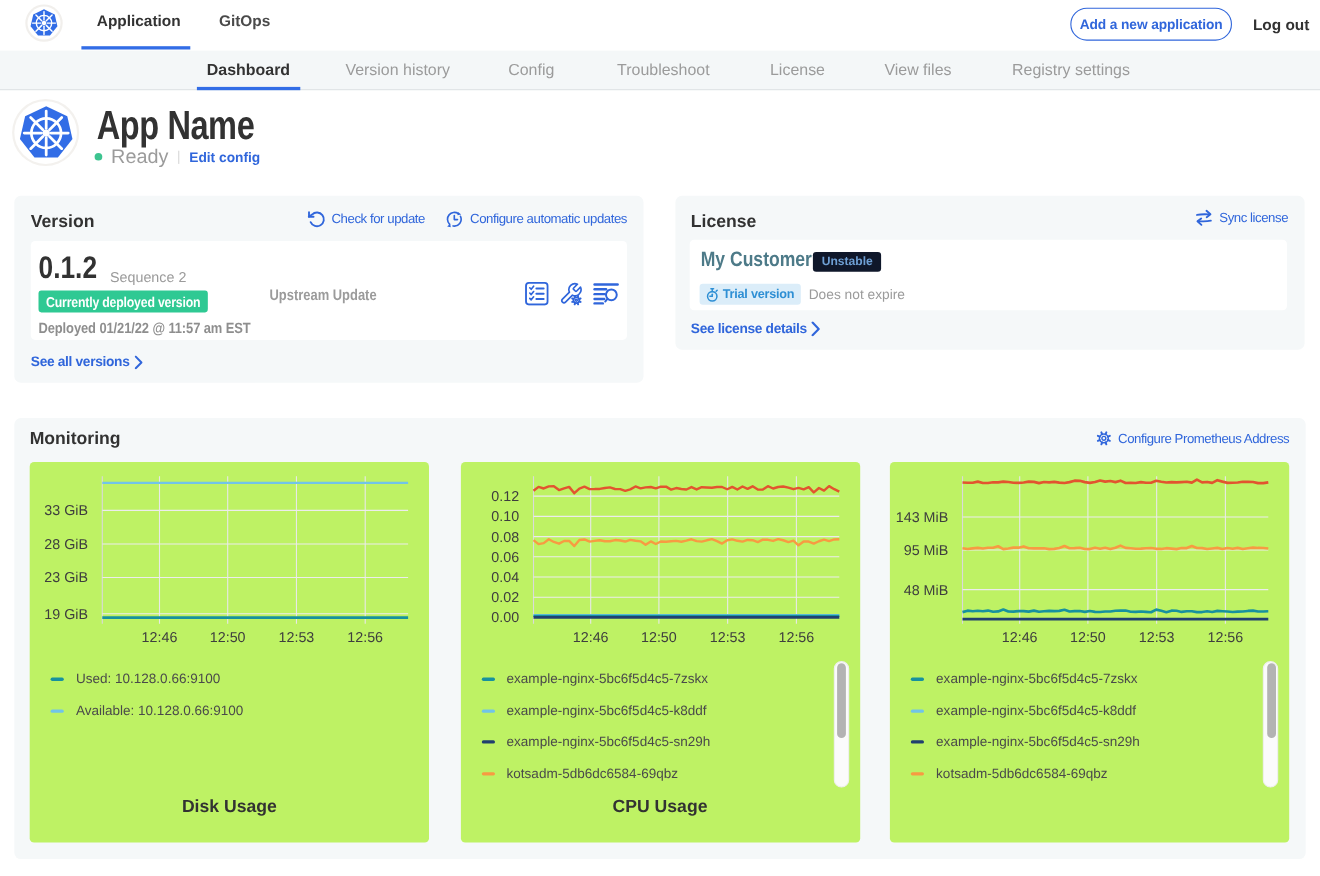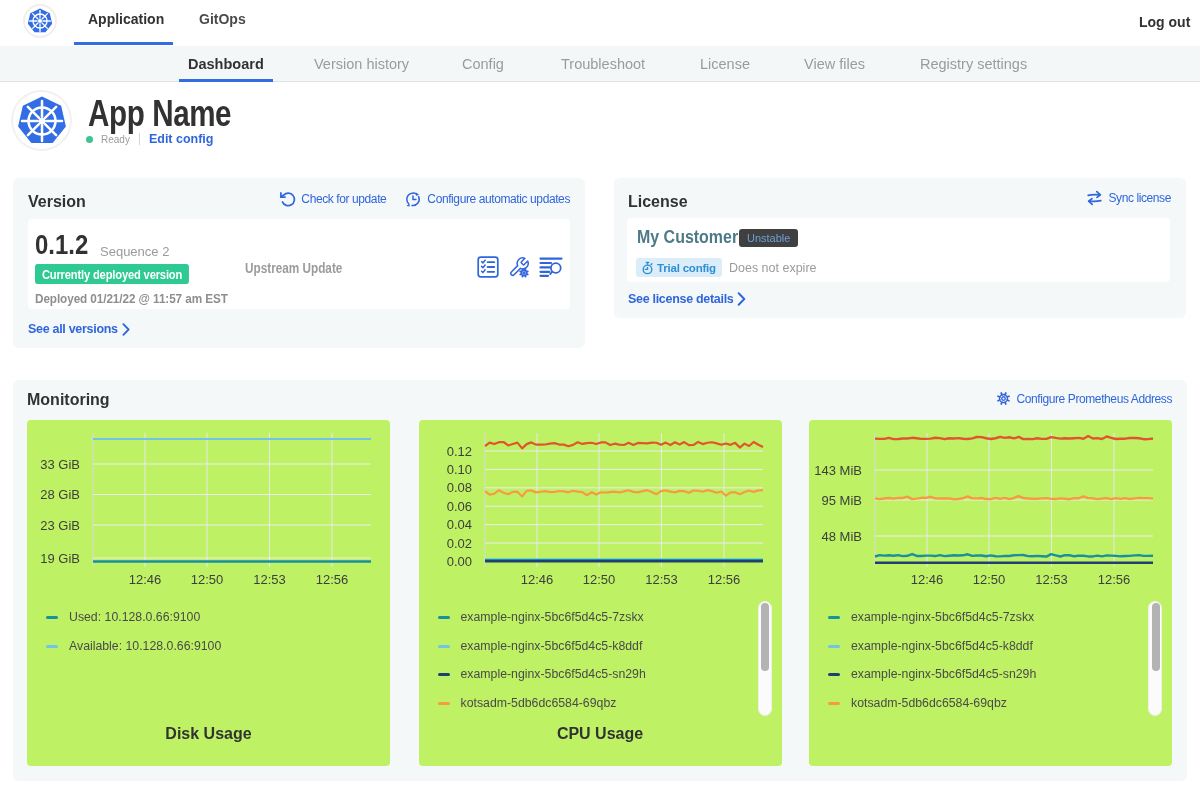--- a/index.html
+++ b/index.html
@@ -16,31 +16,31 @@
 .subnav { position:absolute; top:46px; left:0; width:1200px; height:36px; background:#f4f7f8; border-bottom:1px solid #dfe3e5; }
 .subnav-items { position:absolute; top:0; left:0; width:1200px; height:36px; }
 .subnav-item { position:absolute; font-size:14.5px; color:#9b9b9b; height:36px; line-height:37px; white-space:nowrap; }
 .subnav-item.active { color:#323232; font-weight:700; }
 .subnav-item.active:after { content:""; position:absolute; left:-9px; right:-9px; bottom:0; height:3px; background:#326de6; }
 
 .appicon { position:absolute; left:13px; top:92px; width:57px; height:57px; border-radius:50%; background:#fff; box-shadow:0 0 0 2px #f3f1ee; display:flex; align-items:center; justify-content:center; }
 .apptitle { position:absolute; left:88px; top:93px; font-size:37px; font-weight:700; color:#323232; letter-spacing:-0.5px; transform:scaleX(0.8); transform-origin:left top; }
 .statusrow { position:absolute; left:86px; top:132px; display:flex; align-items:center; font-size:15px; }
 .dot { width:7px; height:7px; border-radius:50%; background:#3dc490; margin-right:8px; }
-.ready { color:#9b9b9b; font-weight:500; font-size:10px; }
+.ready { color:#9b9b9b; font-weight:500; font-size:18px; }
 .vsep { width:1px; height:12px; background:#d6d6d6; margin:0 9px; }
 .editcfg { color:#3066db; font-weight:700; font-size:12.5px; }
 
 .card { position:absolute; background:#f5f8f9; border-radius:6px; }
 .card-title { font-size:16px; font-weight:700; color:#323232; }
 .whitebox { position:absolute; background:#fff; border-radius:4px; }
 .iconlink { display:flex; align-items:center; gap:5px; font-size:12px; font-weight:400; color:#3066db; white-space:nowrap; letter-spacing:-0.4px; }
 .badge-green { display:inline-block; background:#2fc993; color:#fff; font-size:13px; font-weight:700; padding:2.5px 8px; border-radius:3px; transform:scaleX(0.86); transform-origin:left top; letter-spacing:-0.2px; }
 .chip-blue { display:inline-flex; align-items:center; gap:3px; background:#dbedf9; color:#2e8fd4; font-size:11.5px; font-weight:700; padding:2.5px 6px 2.5px 5px; border-radius:3px; letter-spacing:-0.2px; }
-.tag-unstable { display:inline-block; background:#404040; color:#6e9fd4; font-size:11px; font-weight:400; padding:3px 8px; border-radius:3px; }
+.tag-unstable { display:inline-block; background:#0f172a; color:#6e9fd4; font-size:11px; font-weight:700; padding:3px 8px; border-radius:3px; }
 .seelink { position:absolute; display:flex; align-items:center; gap:4px; color:#3066db; font-weight:700; font-size:12.5px; letter-spacing:-0.3px; }
 
 .chart-card { position:absolute; top:40px; width:363px; height:346px; background:#bef264; border-radius:4px; }
 .chart-title { position:absolute; top:305px; left:0; width:100%; text-align:center; font-size:16px; font-weight:700; color:#323232; }
 .legend-row { position:absolute; left:19px; display:flex; align-items:center; height:14px; }
 .legend-dash { width:12px; height:3px; border-radius:2px; margin-right:11px; flex:none; }
 .legend-txt { font-size:12.3px; color:#4a4a4a; white-space:nowrap; }
 .sb-track { position:absolute; left:339px; top:181px; width:14px; height:115px; background:#fbfbfb; border:1px solid #efefef; border-radius:7px; }
 .sb-thumb { position:absolute; left:342.5px; top:183px; width:8px; height:68px; background:#b3b3b3; border-radius:4px; }
 </style>
@@ -61,20 +61,21 @@
           <line x1="10.93" y1="15.07" x2="5.65" y2="20.35"></line>
           <line x1="10.07" y1="13.00" x2="2.60" y2="13.00"></line>
           <line x1="10.93" y1="10.93" x2="5.65" y2="5.65"></line>
         </g>
         <circle cx="13.0" cy="13.0" r="2.03" fill="#fff"></circle>
       </svg>
     </div>
   <div class="topnav-item" style="left:88px;">Application</div>
   <div class="topnav-item" style="left:187px;color:#4a4a4a;margin-left:12px;">GitOps</div>
   <div class="topnav-underline" style="left:74px;width:99px;"></div>
+  <div class="addapp">Add a new application</div>
   <div class="logout">Log out</div>
 </div>
 
 <div class="subnav">
   <div class="subnav-items">
     <div class="subnav-item active" style="left:188px;">Dashboard</div>
     <div class="subnav-item" style="left:314px;">Version history</div>
     <div class="subnav-item" style="left:462px;">Config</div>
     <div class="subnav-item" style="left:561px;">Troubleshoot</div>
     <div class="subnav-item" style="left:700px;">License</div>
@@ -196,21 +197,21 @@
     <div class="abs" style="left:9px;top:40px;display:flex;align-items:center;gap:7px;">
       <span class="chip-blue">
           <svg width="13" height="14" viewBox="0 0 14 15" fill="none" stroke="#2e8fd4" stroke-width="1.5" stroke-linecap="round">
             <circle cx="7" cy="9" r="4.6"></circle>
             <path d="M7 9 H4.7"></path>
             <path d="M7 9 V6.9"></path>
             <path d="M5.7 1.6 h2.6"></path>
             <path d="M7 1.8 V3.4"></path>
             <path d="M10.8 4 l1-1"></path>
           </svg>
-          <span>Trial config</span>
+          <span>Trial version</span>
         </span>
       <span style="font-size:12.5px;color:#9b9b9b;font-weight:500;">Does not expire</span>
     </div>
   </div>
   <div class="seelink" style="left:14px;top:114px;">
       <span>See license details</span>
       <svg width="9" height="14" viewBox="0 0 8 13" fill="none" stroke="#3066db" stroke-width="1.8" stroke-linecap="round" stroke-linejoin="round">
         <path d="M1.4 1.2 L6.6 6.5 1.4 11.8"></path>
       </svg>
     </div>

